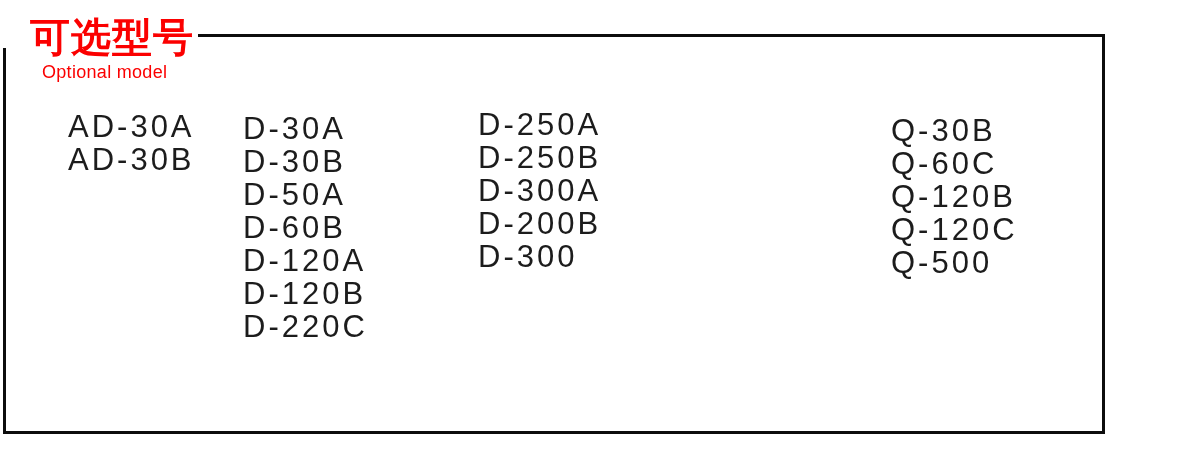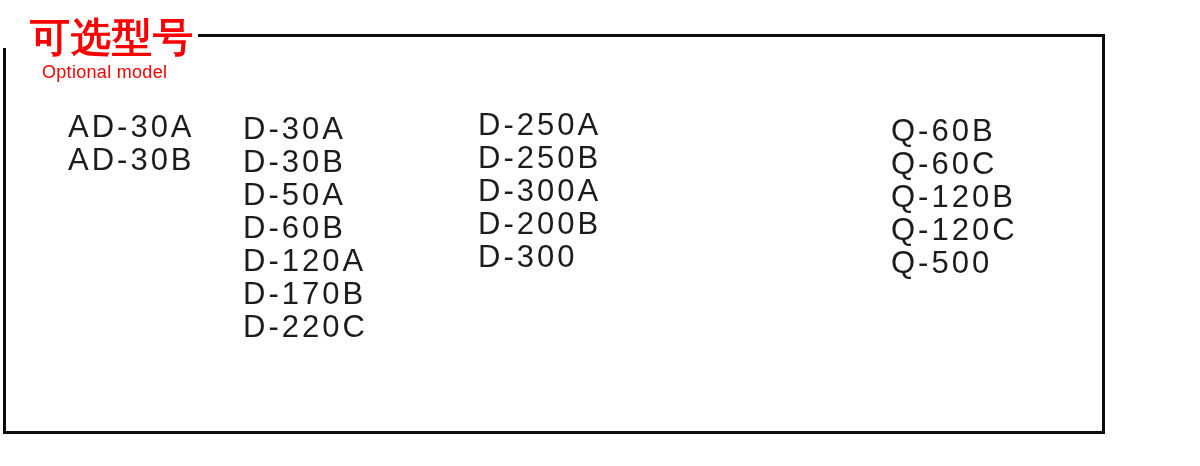--- a/index.html
+++ b/index.html
@@ -80,34 +80,34 @@
     <span class="model">AD-30A</span>
     <span class="model">AD-30B</span>
   </div>
 
   <div class="col col-2">
     <span class="model">D-30A</span>
     <span class="model">D-30B</span>
     <span class="model">D-50A</span>
     <span class="model">D-60B</span>
     <span class="model">D-120A</span>
-    <span class="model">D-170B</span>
+    <span class="model">D-120B</span>
     <span class="model">D-220C</span>
   </div>
 
   <div class="col col-3">
     <span class="model">D-250A</span>
     <span class="model">D-250B</span>
     <span class="model">D-300A</span>
     <span class="model">D-200B</span>
     <span class="model">D-300</span>
   </div>
 
 
   <div class="col col-5">
-    <span class="model">Q-60B</span>
+    <span class="model">Q-30B</span>
     <span class="model">Q-60C</span>
     <span class="model">Q-120B</span>
     <span class="model">Q-120C</span>
     <span class="model">Q-500</span>
   </div>
 
 </div>
 
 </body></html>

